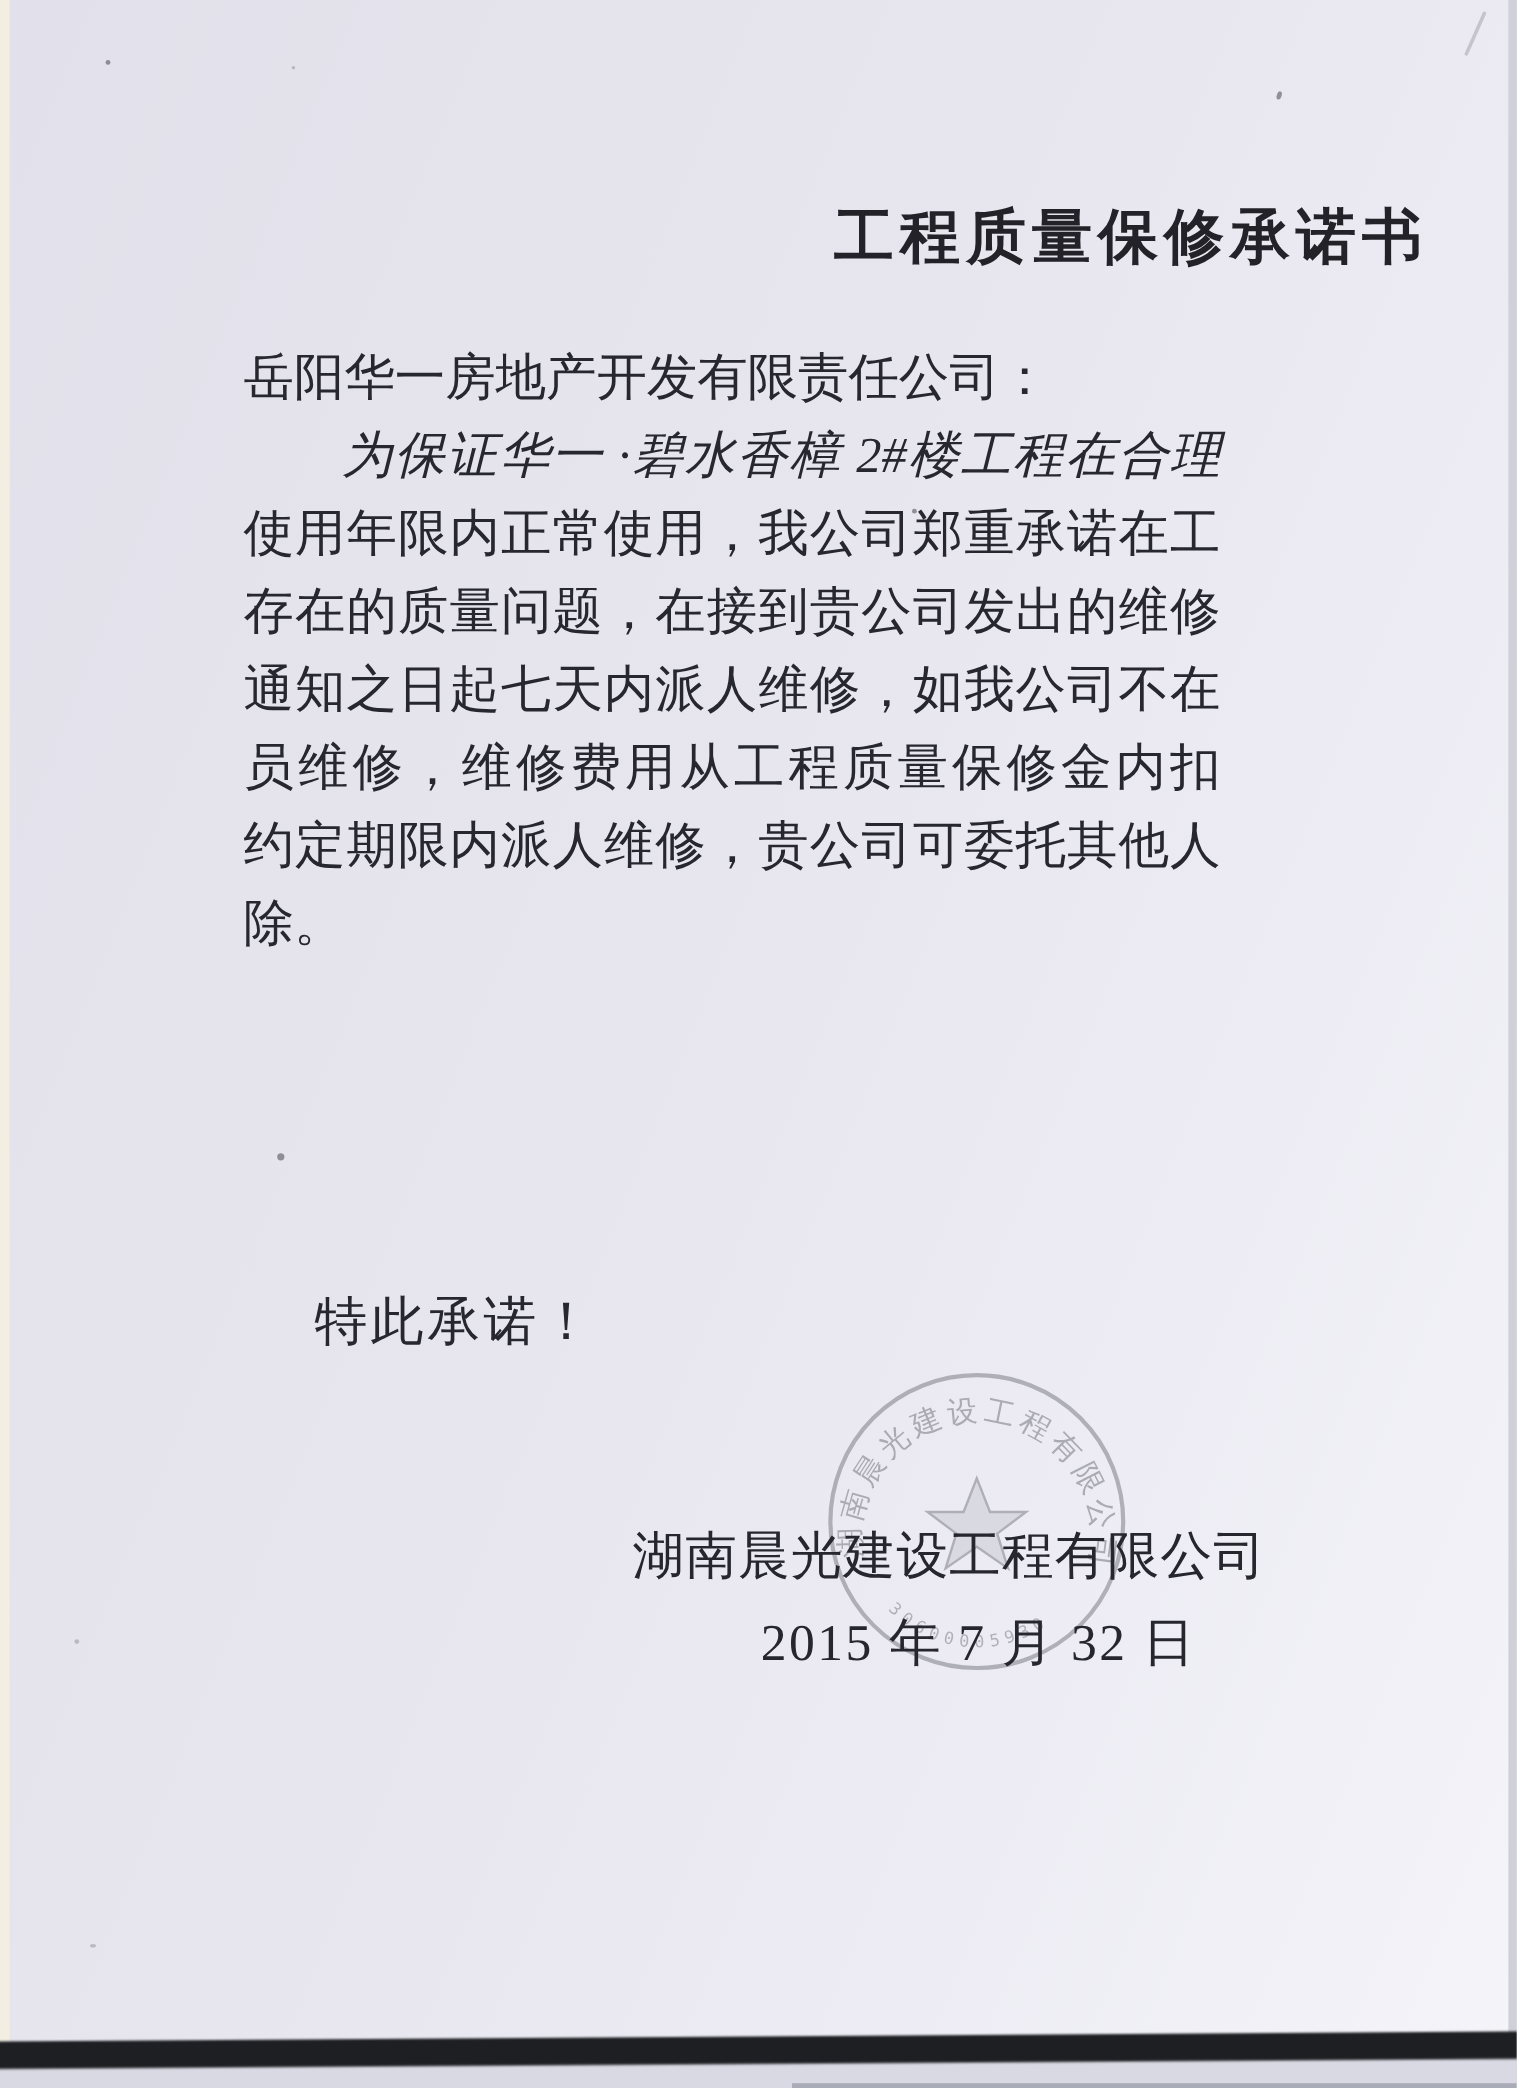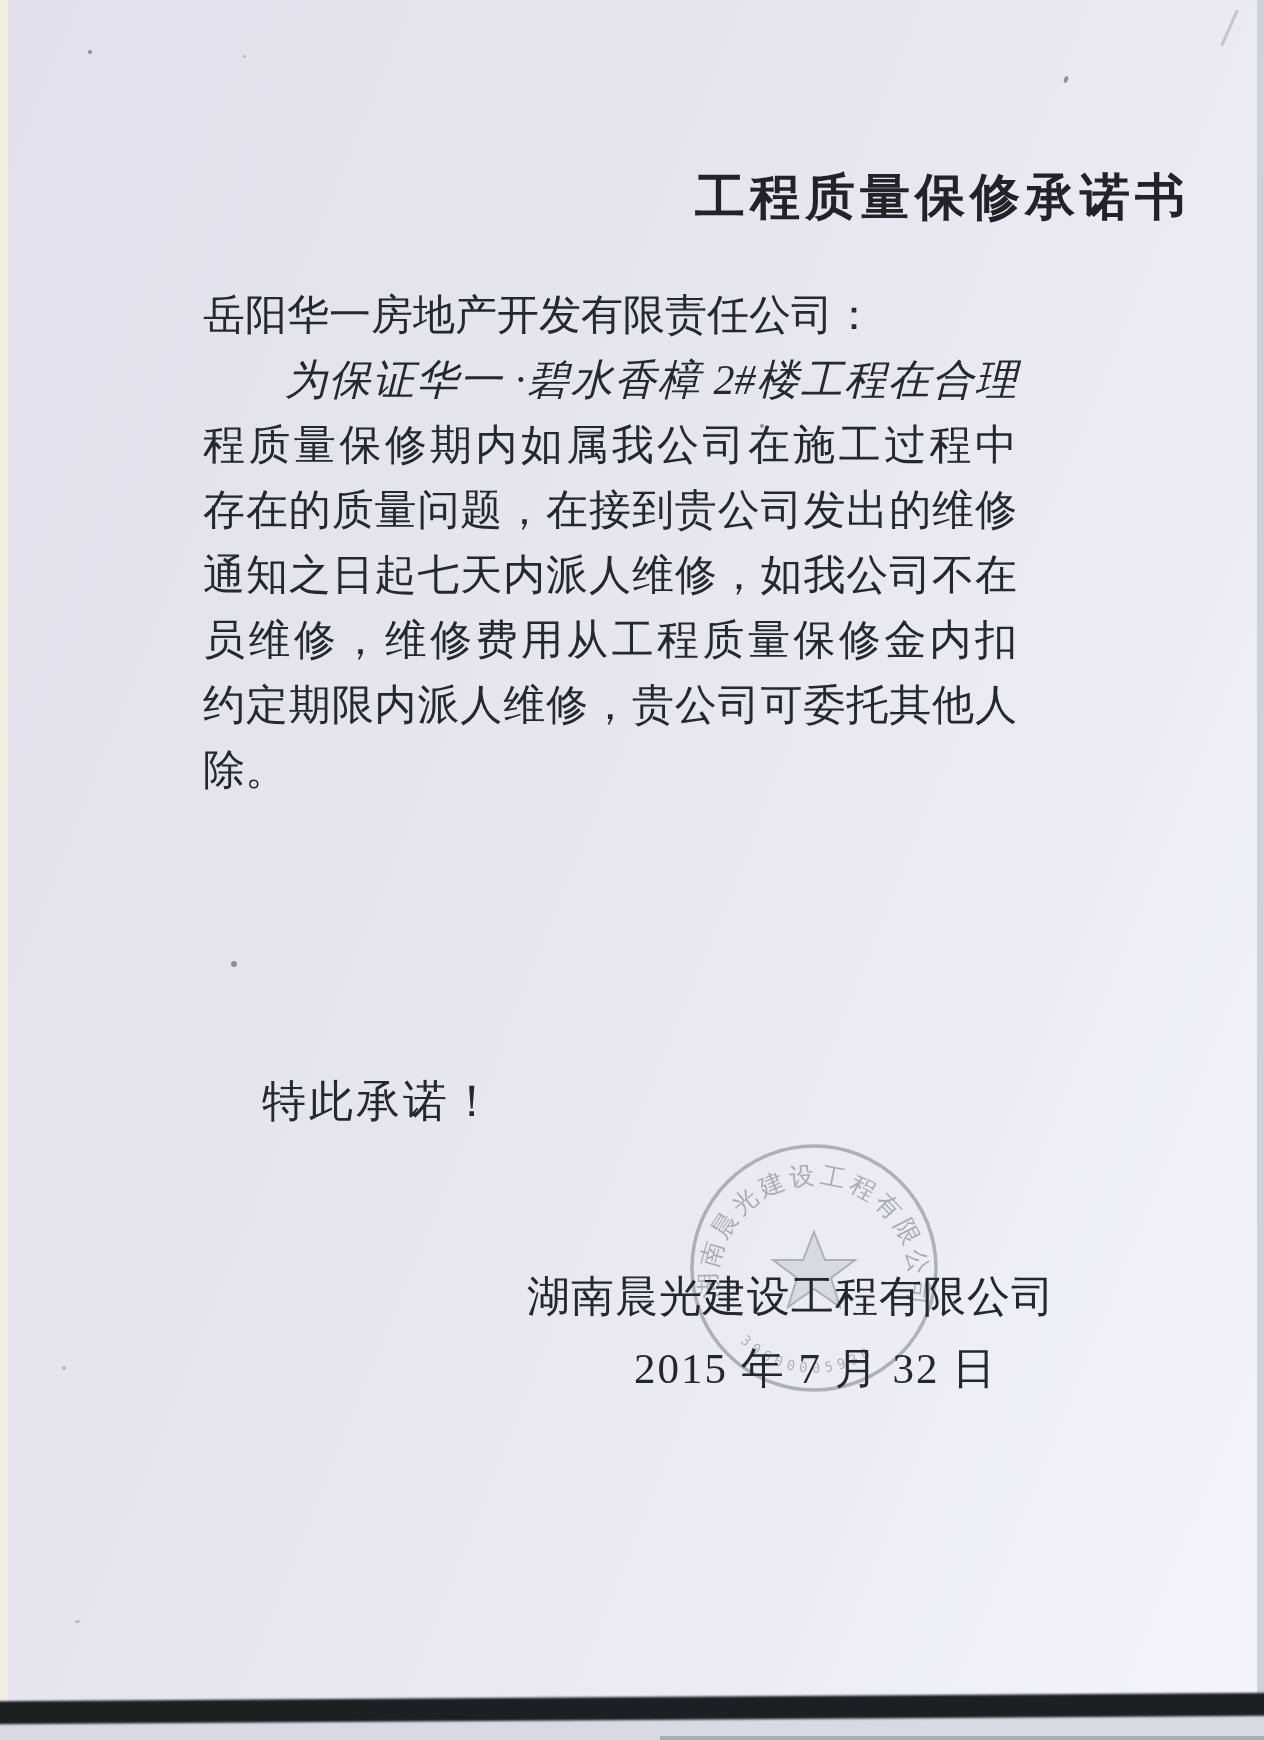--- a/index.html
+++ b/index.html
@@ -73,21 +73,21 @@
 <div class="page">
 
   <div class="edge-left"></div>
   <div class="edge-right"></div>
 
   <h1 class="title">工程质量保修承诺书</h1>
 
   <div class="body-block">
     <div class="line">岳阳华一房地产开发有限责任公司：</div>
     <div class="line just indent">为保证华一 ·碧水香樟 2#楼工程在合理</div>
-    <div class="line just">程质量保修期内如属我公司在施工过程中</div>
+    <div class="line just">使用年限内正常使用，我公司郑重承诺在工</div>
     <div class="line just">存在的质量问题，在接到贵公司发出的维修</div>
     <div class="line just">通知之日起七天内派人维修，如我公司不在</div>
     <div class="line just">员维修，维修费用从工程质量保修金内扣</div>
     <div class="line just">约定期限内派人维修，贵公司可委托其他人</div>
     <div class="line">除。</div>
   </div>
 
   <div class="closing">特此承诺！</div>
 
   <svg class="stamp" viewBox="0 0 264 264" xmlns="http://www.w3.org/2000/svg">

